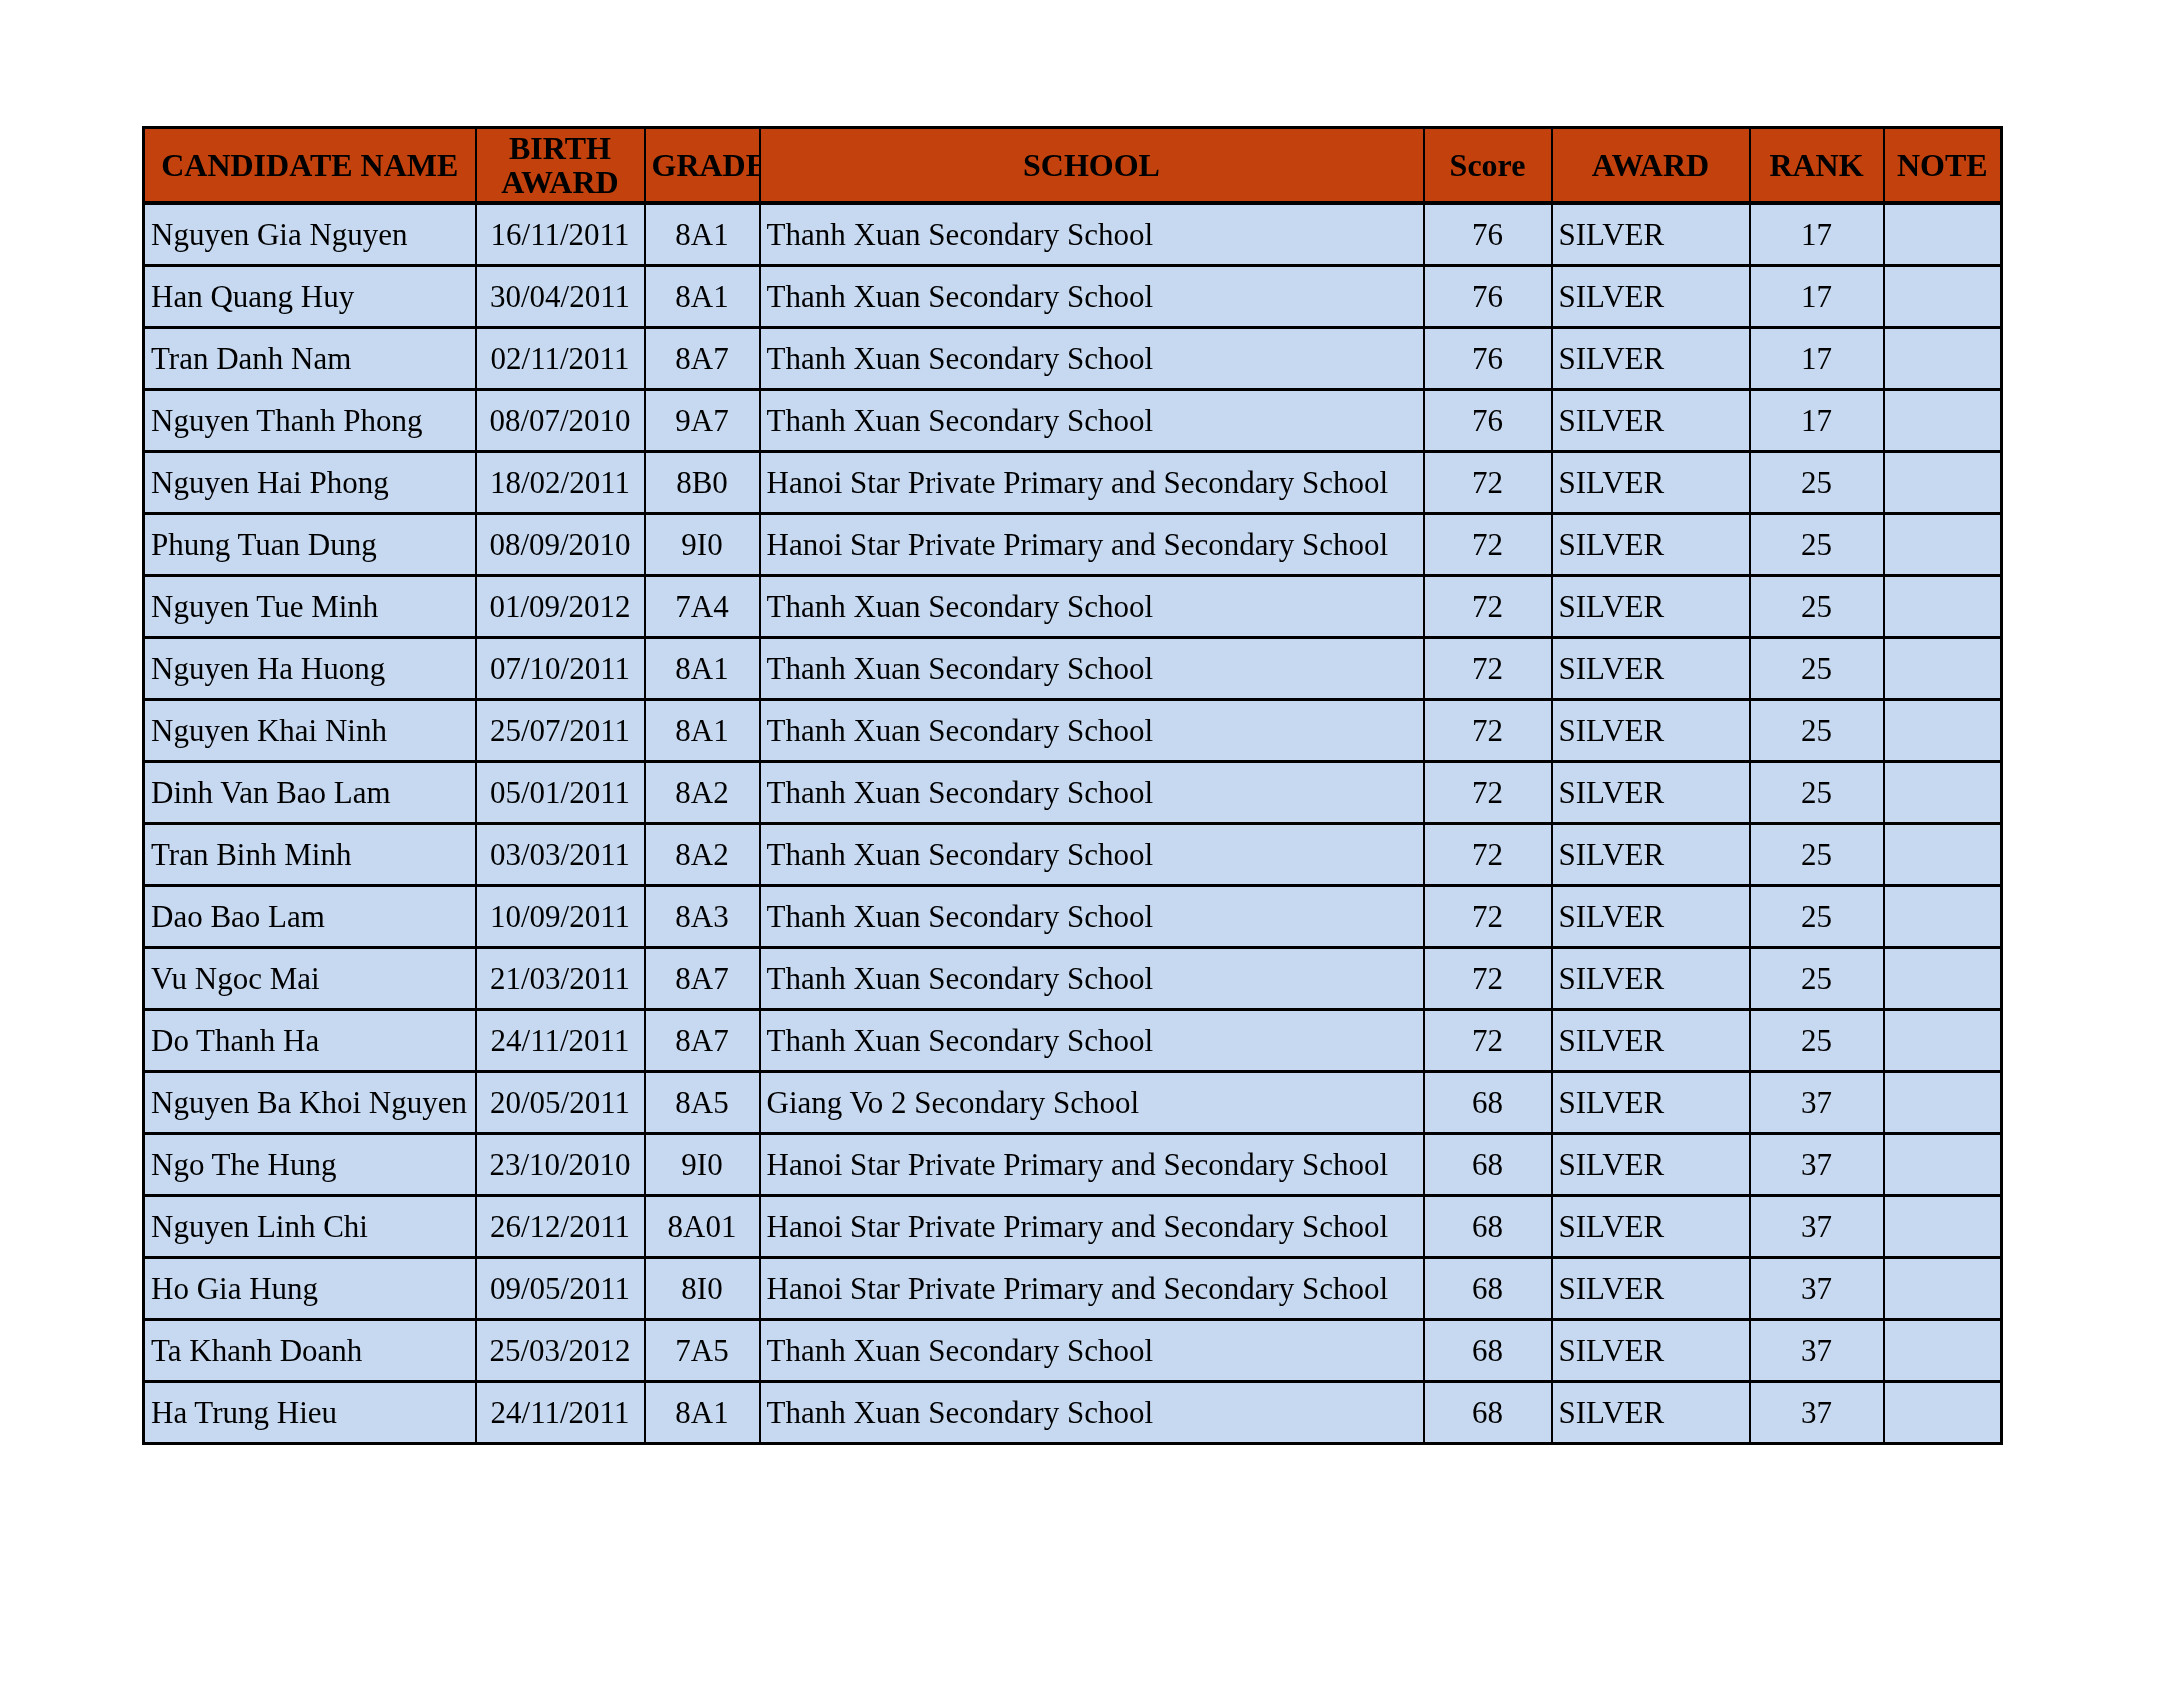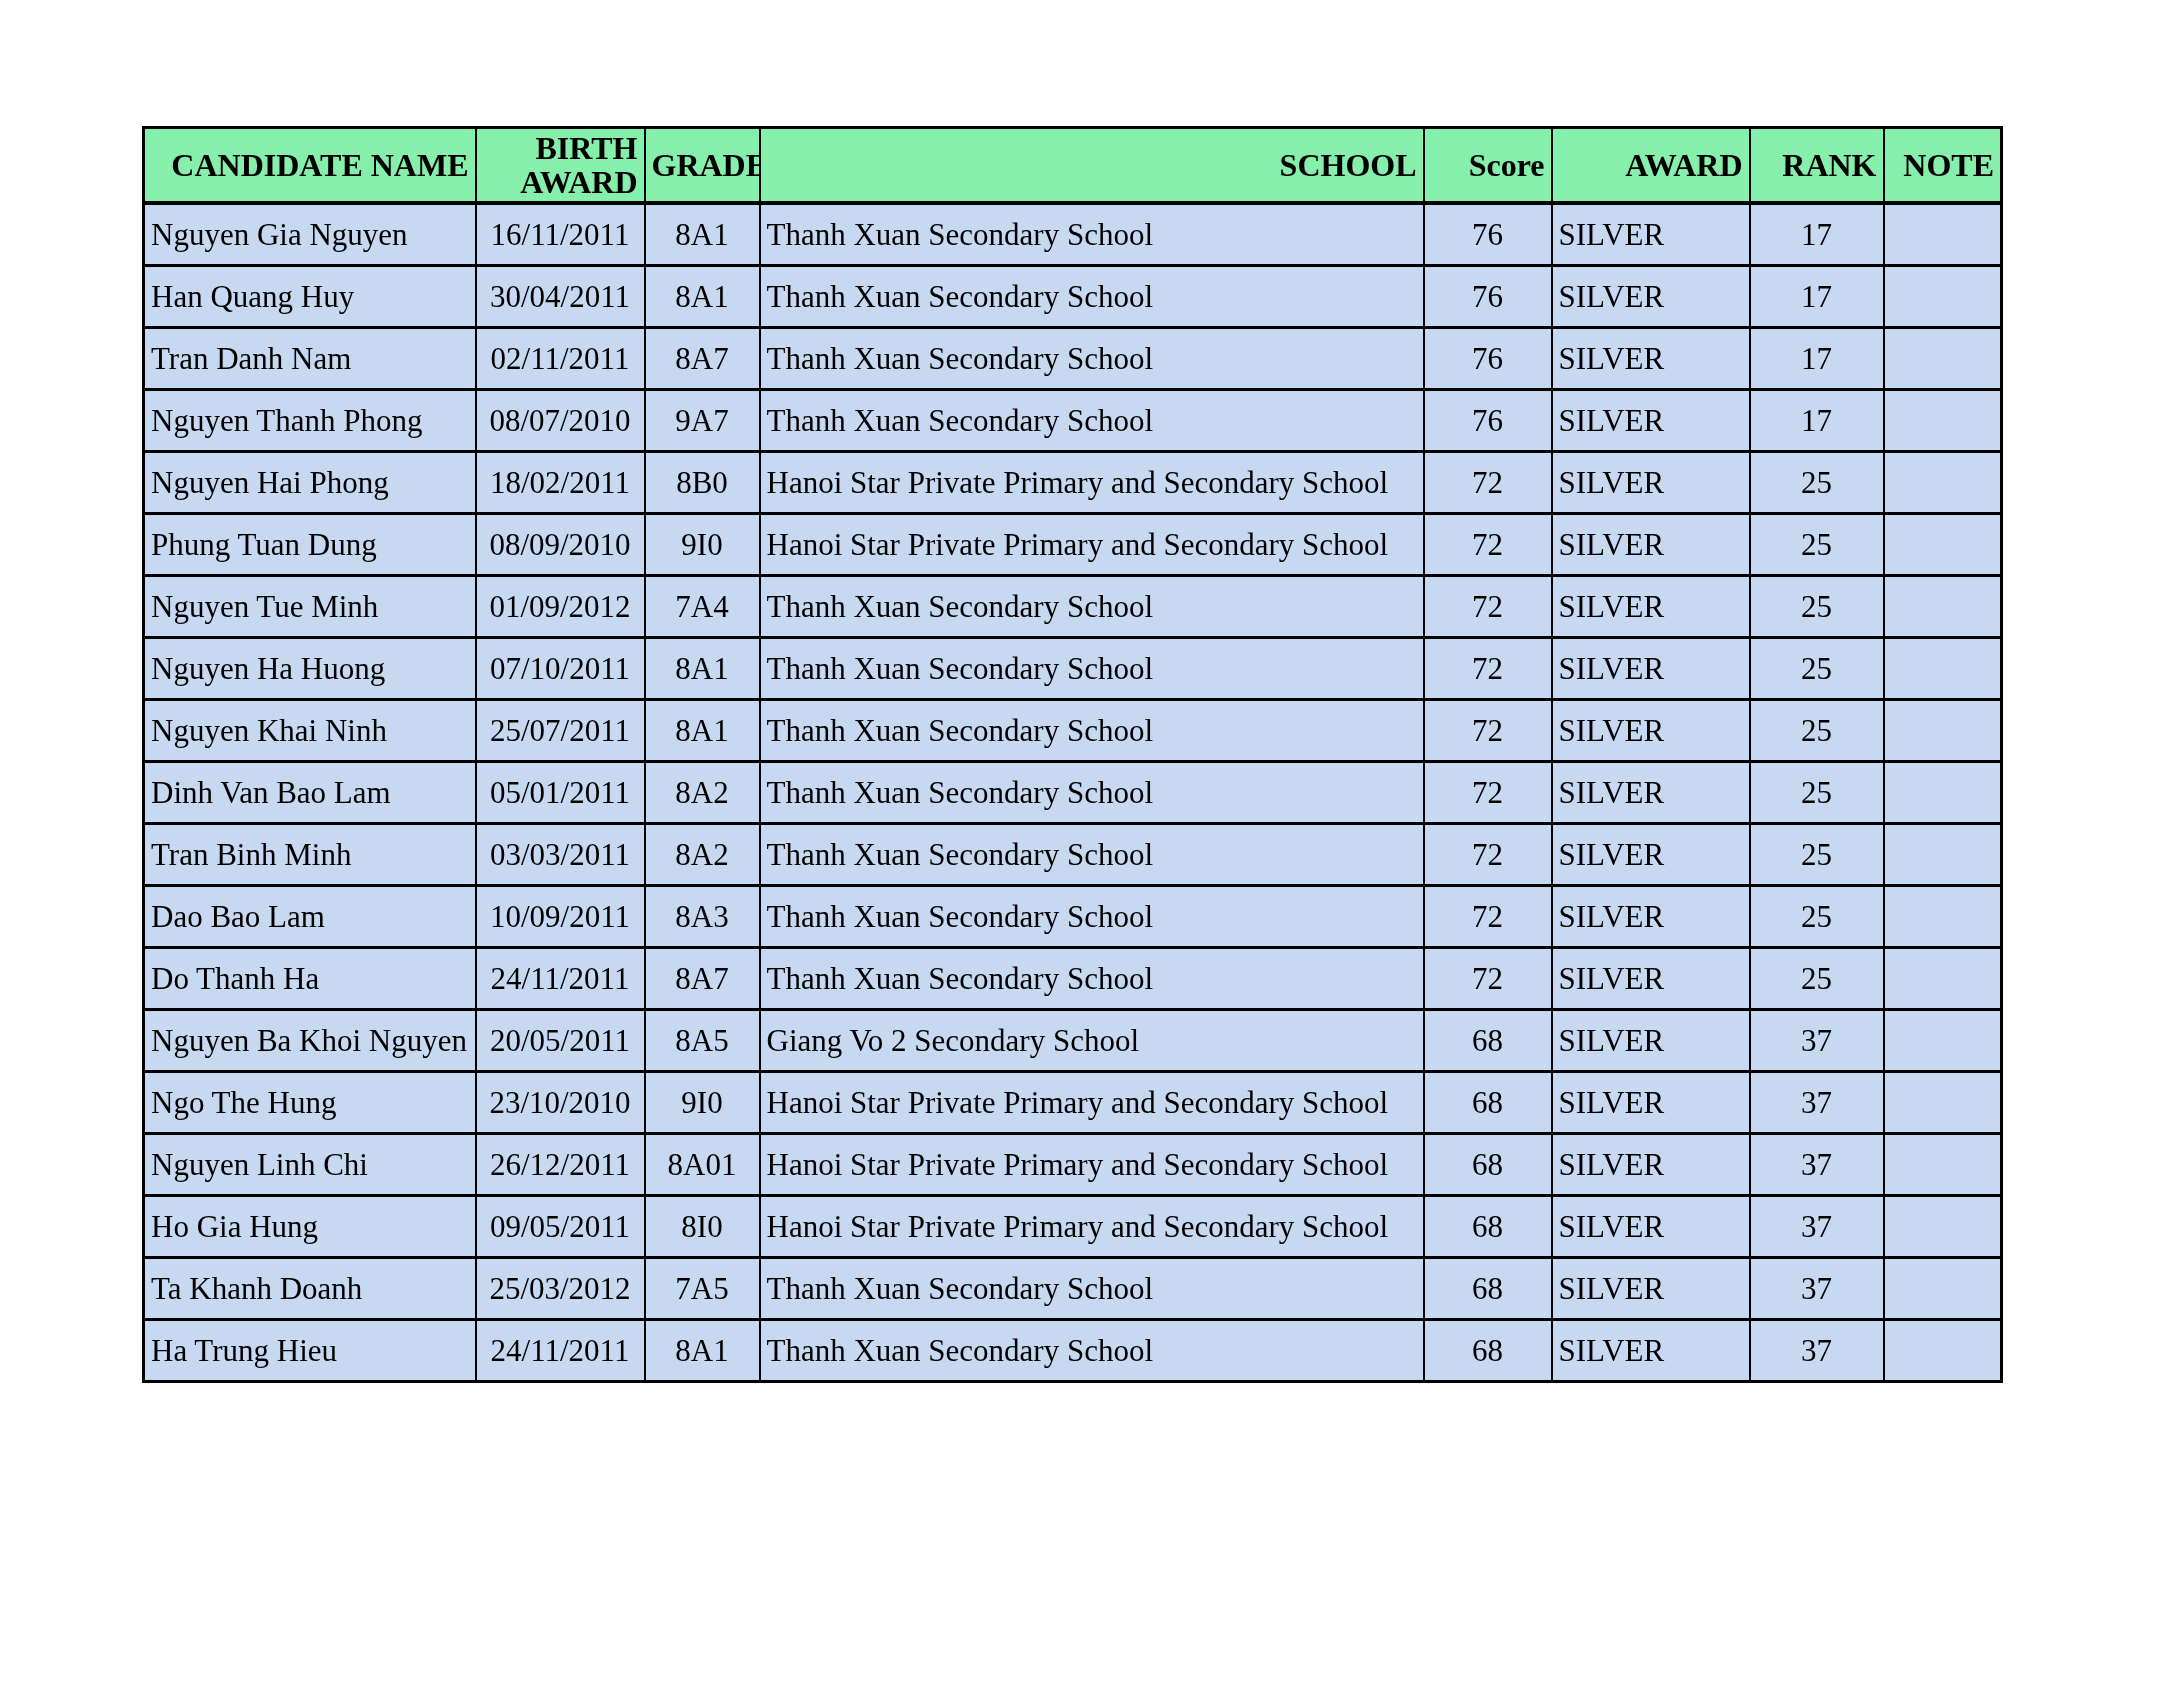--- a/index.html
+++ b/index.html
@@ -26,25 +26,25 @@
   col.c-rank   { width: 134px; }
   col.c-note   { width: 118px; }
 
   th, td {
     border: 2.6px solid #000;
     border-top-width: 3.4px;
     border-bottom-width: 3.4px;
     overflow: hidden;
   }
   thead th {
-    background: #86efac;
+    background: #c2410c;
     font-weight: bold;
     font-size: 32px;
     line-height: 1.08;
-    text-align: right;
+    text-align: center;
     vertical-align: middle;
     padding: 1.7px 6px;
     height: 61px;
     white-space: normal;
     border-bottom-width: 4.3px;
   }
   tbody td {
     background: #c6d9f1;
     font-size: 31px;
     height: 59px;
@@ -197,20 +197,30 @@
         <td class="al">Dao Bao Lam</td>
         <td class="ac">10/09/2011</td>
         <td class="ac">8A3</td>
         <td class="al">Thanh Xuan Secondary School</td>
         <td class="ac">72</td>
         <td class="al">SILVER</td>
         <td class="ac">25</td>
         <td class="al"></td>
       </tr>
       <tr>
+        <td class="al">Vu Ngoc Mai</td>
+        <td class="ac">21/03/2011</td>
+        <td class="ac">8A7</td>
+        <td class="al">Thanh Xuan Secondary School</td>
+        <td class="ac">72</td>
+        <td class="al">SILVER</td>
+        <td class="ac">25</td>
+        <td class="al"></td>
+      </tr>
+      <tr>
         <td class="al">Do Thanh Ha</td>
         <td class="ac">24/11/2011</td>
         <td class="ac">8A7</td>
         <td class="al">Thanh Xuan Secondary School</td>
         <td class="ac">72</td>
         <td class="al">SILVER</td>
         <td class="ac">25</td>
         <td class="al"></td>
       </tr>
       <tr>

